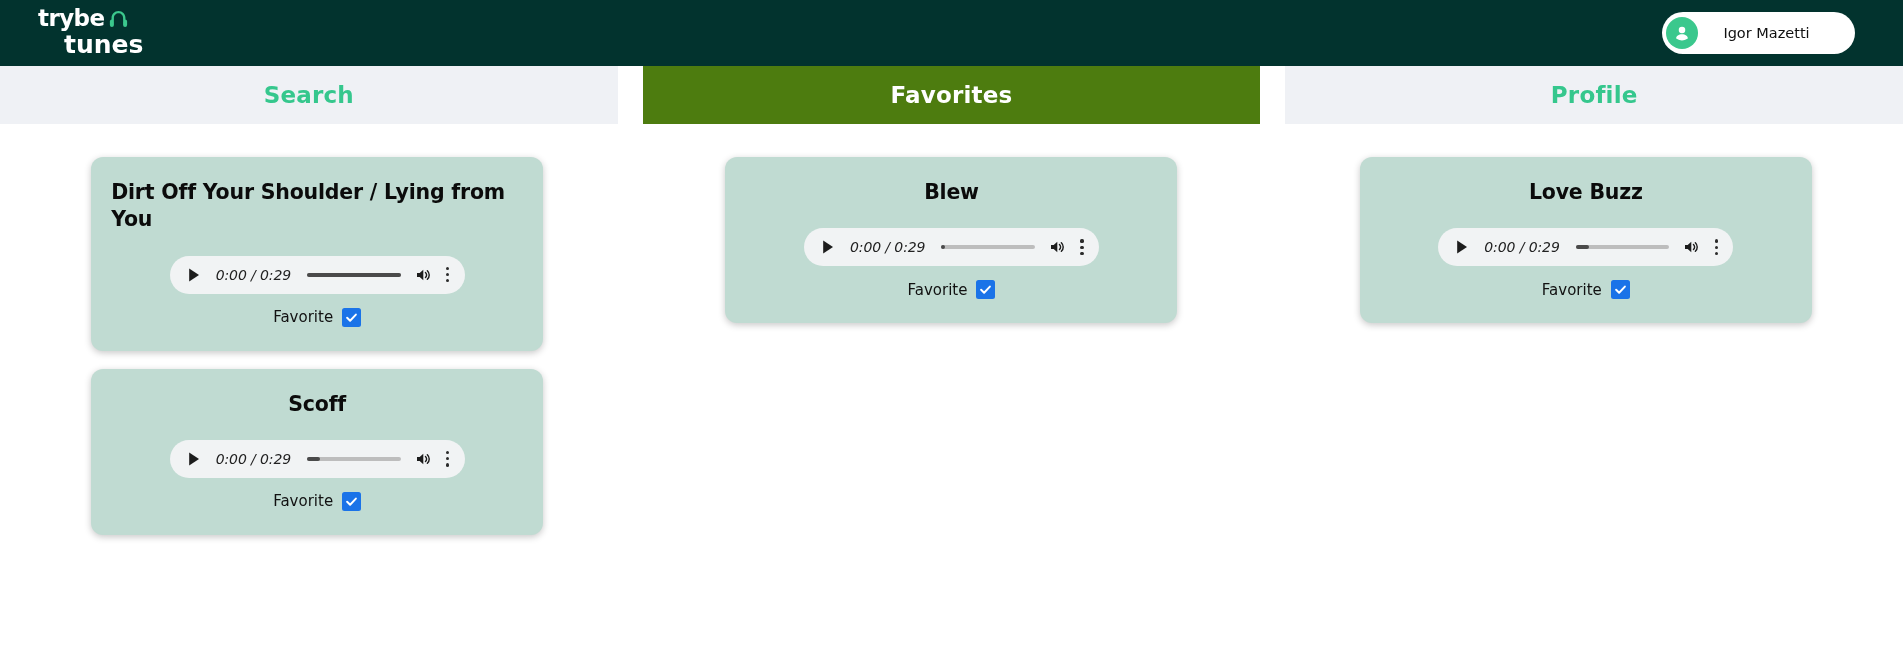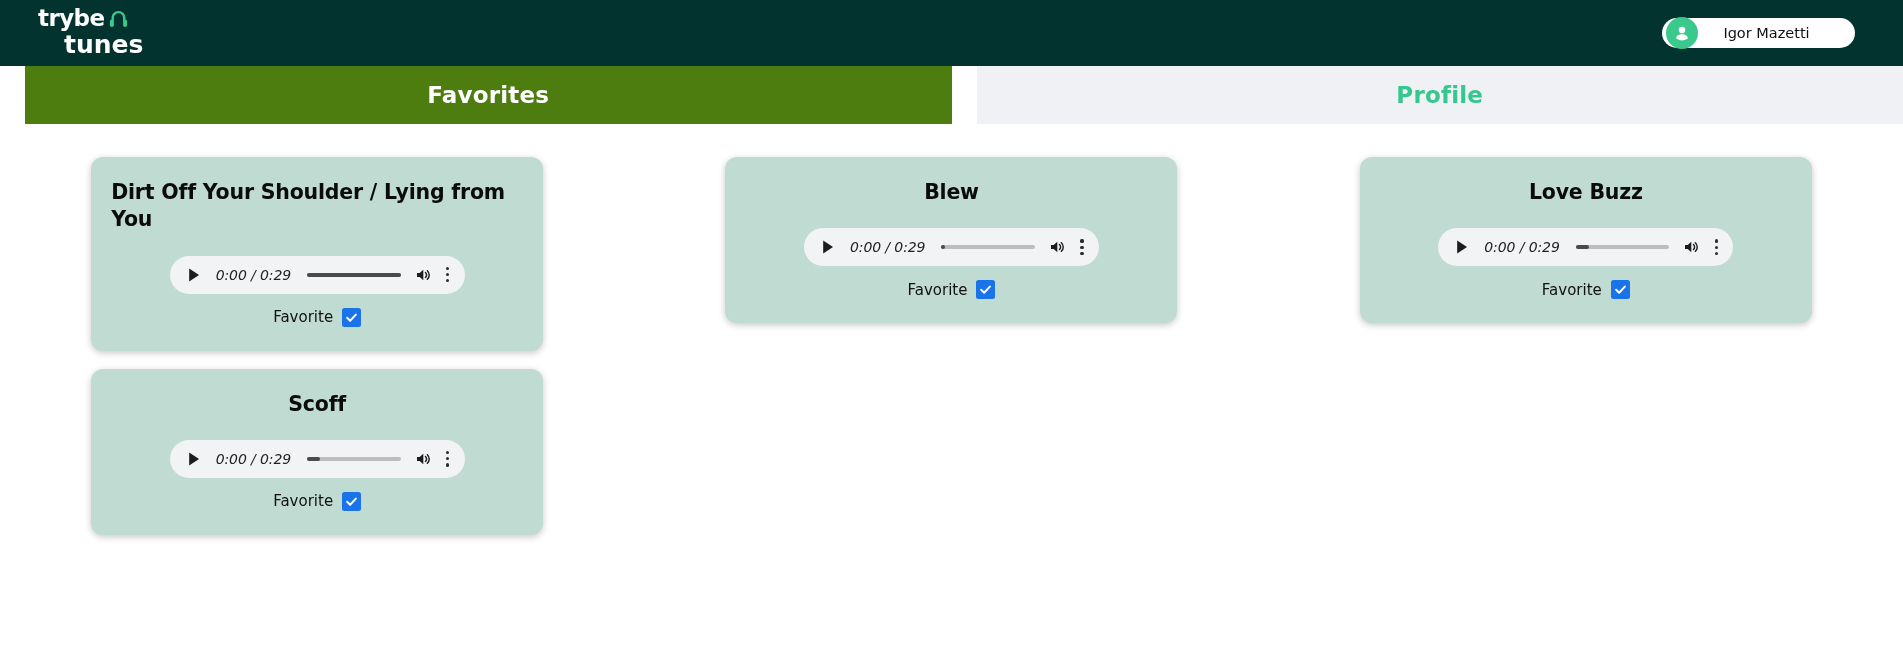--- a/index.html
+++ b/index.html
@@ -59,21 +59,21 @@
     margin-left: 26px;
     margin-top: 1px;
     display: block;
   }
 
   .user-pill {
     display: flex;
     align-items: center;
     background: #ffffff;
     border-radius: 999px;
-    height: 30px;
+    height: 42px;
     padding: 0 28px 0 4px;
     gap: 14px;
     cursor: pointer;
     min-width: 193px;
   }
   .avatar {
     width: 32px; height: 32px; border-radius: 50%;
     background: #3bc88d;
     display: flex; align-items: center; justify-content: center;
     flex: none;
@@ -247,20 +247,23 @@
         <circle cx="12" cy="8.3" r="3.9" fill="#ffffff"></circle>
         <path d="M12 13.4c-3.9 0-7 2.1-7 4.7 0 .4.2.7.5.9a11.8 11.8 0 0 0 13 0c.3-.2.5-.5.5-.9 0-2.6-3.1-4.7-7-4.7z" fill="#ffffff"></path>
       </svg>
     </span>
     <span class="user-name">Igor Mazetti</span>
   </div>
 
 </div>
 
 <nav class="tabs">
+  <div class="tab inactive">
+    <span>Search</span>
+  </div>
   <div class="tab-gap"></div>
   <div class="tab active">
     <span>Favorites</span>
   </div>
   <div class="tab-gap"></div>
   <div class="tab inactive">
     <span>Profile</span>
   </div>
 </nav>
 

